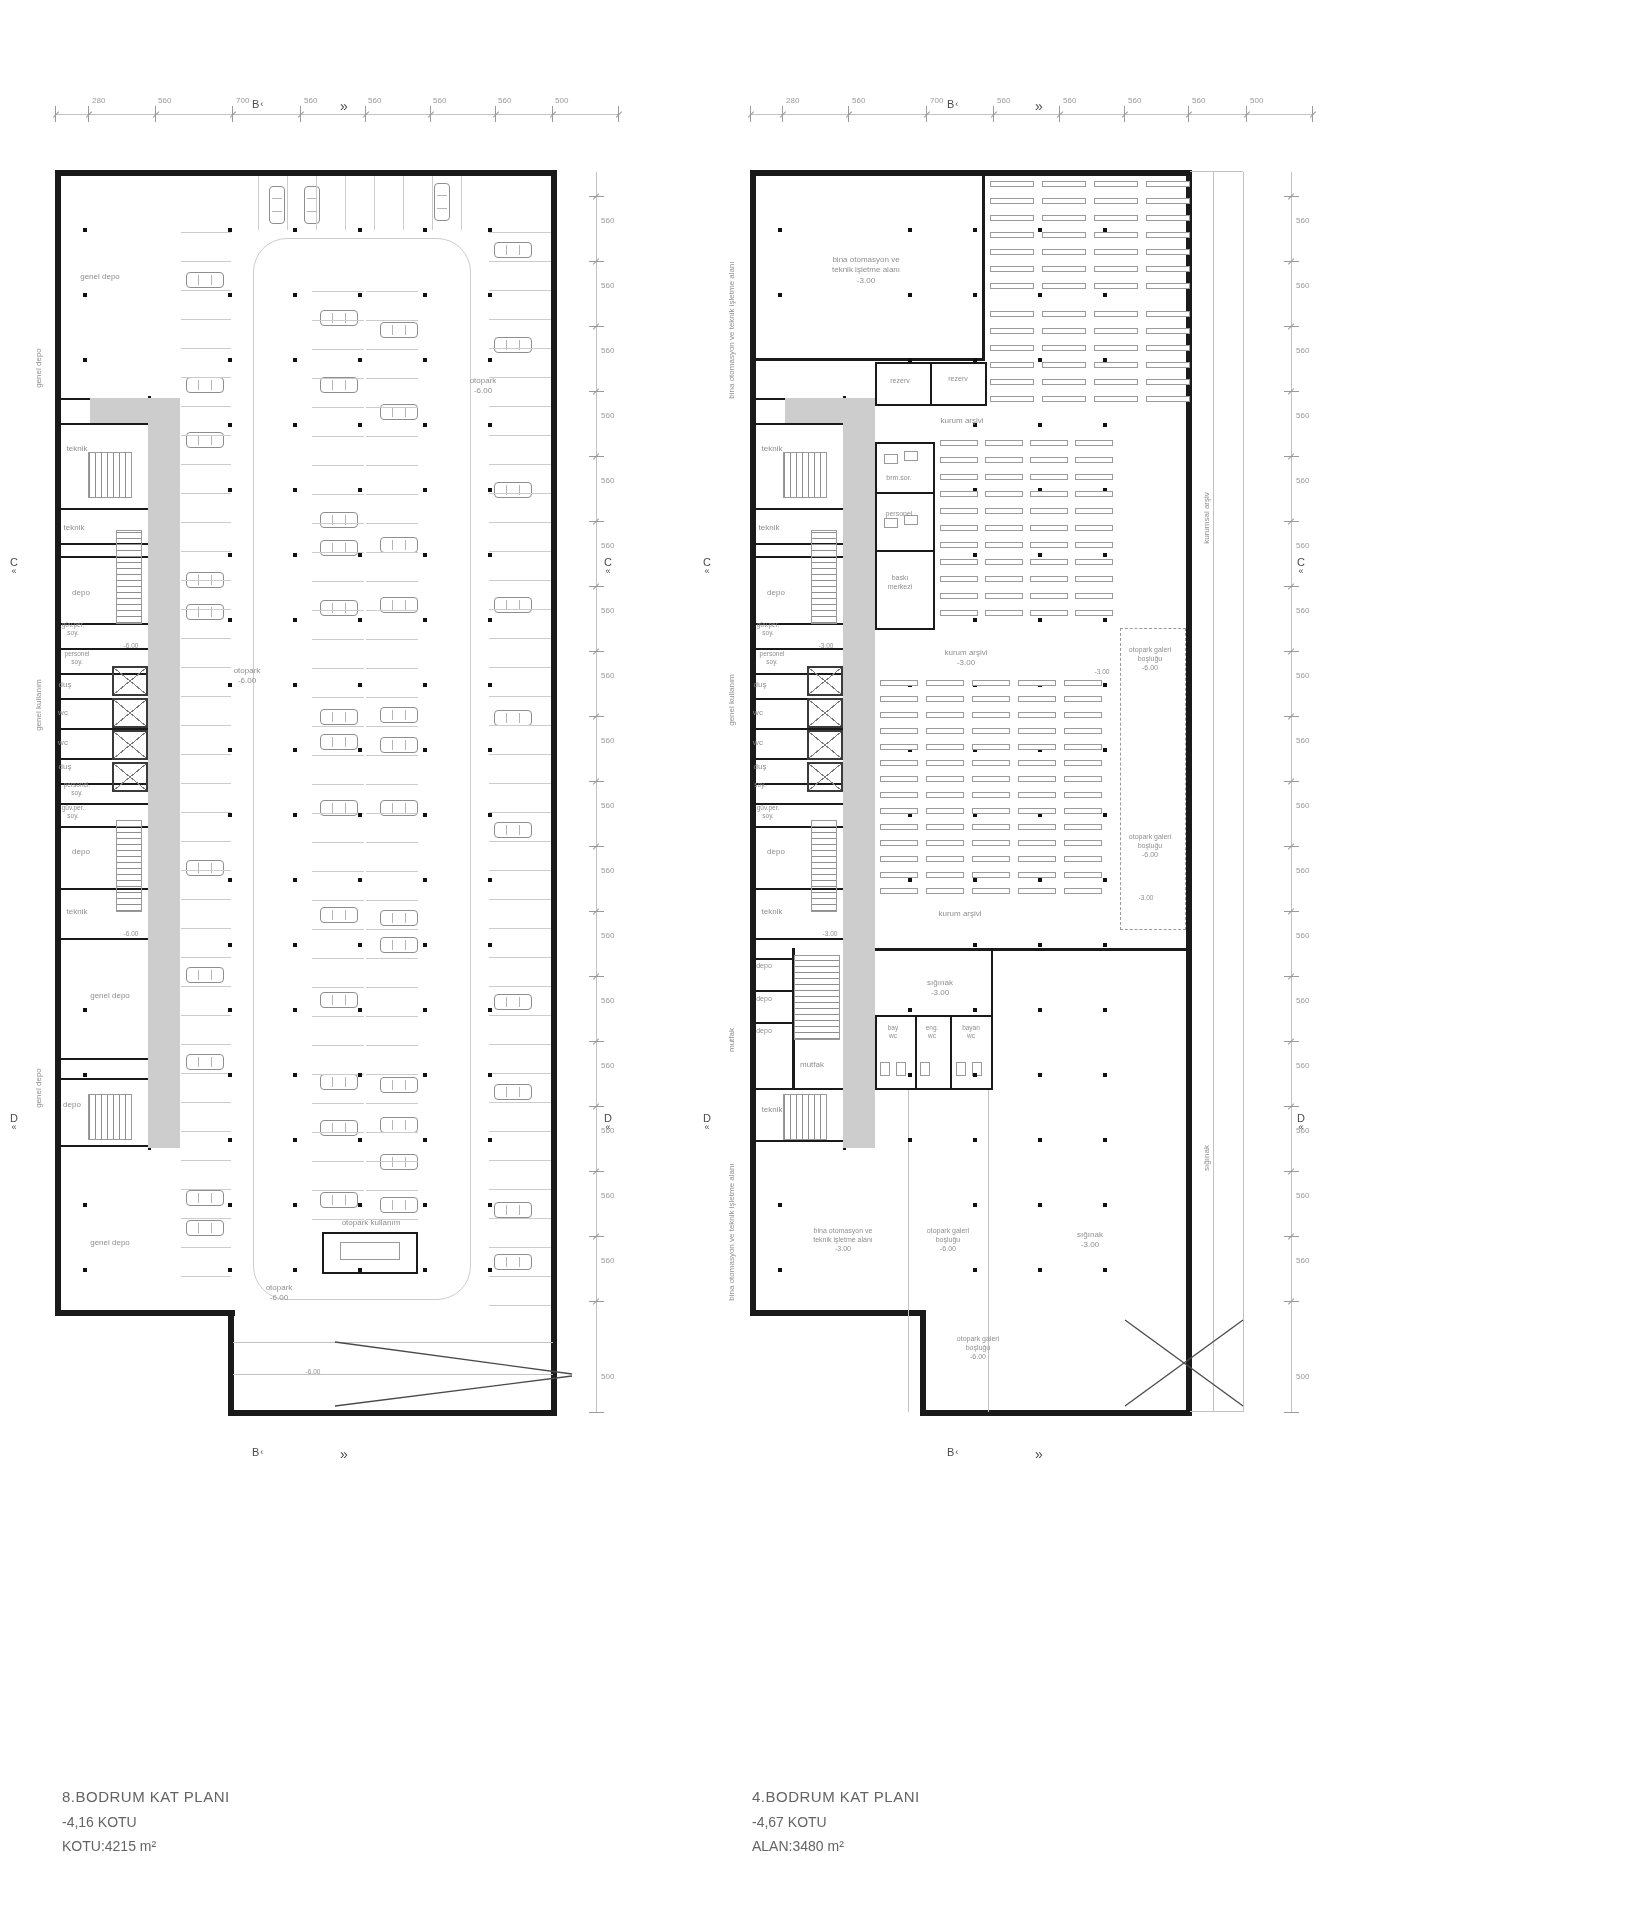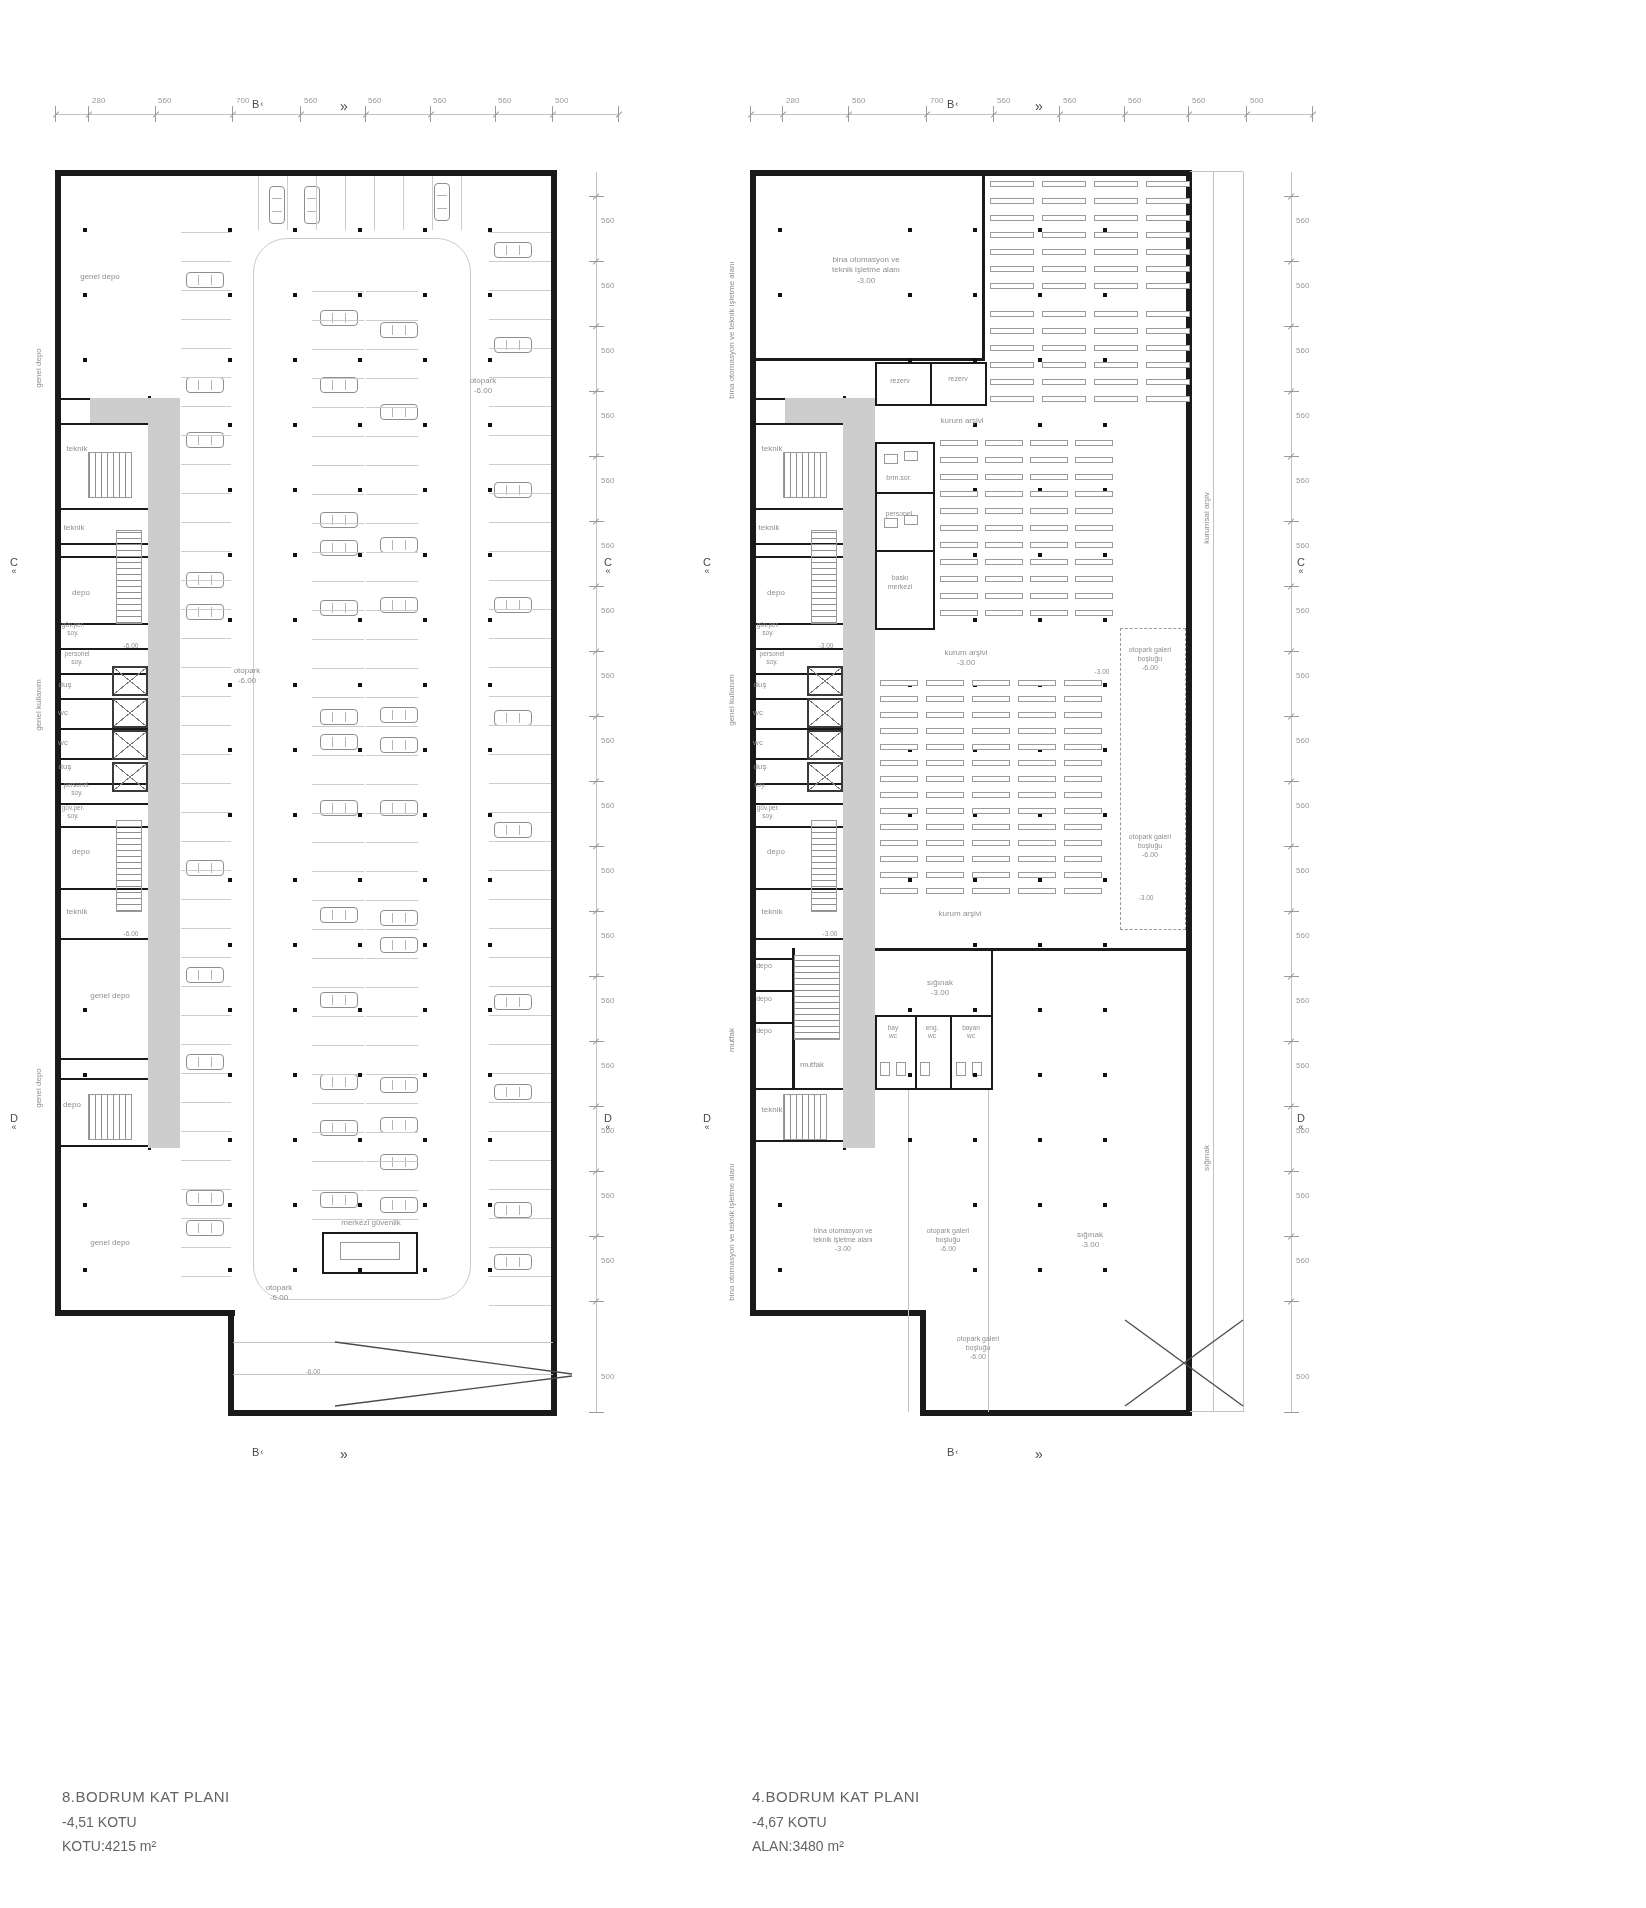--- a/index.html
+++ b/index.html
@@ -38,21 +38,21 @@
   .titleblock{position:absolute;color:#646464;}
   .titleblock .t1{font-size:15px;letter-spacing:.5px;margin-bottom:9px;}
   .titleblock .t2{font-size:14px;margin-bottom:8px;}
 </style>
 </head>
 <body>
 
 <div id="stage">
   <div class="titleblock" style="left:62px;top:1788px">
     <div class="t1">8.BODRUM KAT PLANI</div>
-    <div class="t2">-4,51 KOTU</div>
+    <div class="t2">-4,16 KOTU</div>
     <div class="t2">KOTU:4215 m²</div>
   </div>
   <div class="titleblock" style="left:752px;top:1788px">
     <div class="t1">4.BODRUM KAT PLANI</div>
     <div class="t2">-4,67 KOTU</div>
     <div class="t2">ALAN:3480 m²</div>
   </div>
 <div class="abs wall" style="left: 55px; top: 170px; width: 502px; height: 6px;"></div>
     <div class="abs wall" style="left: 55px; top: 170px; width: 6px; height: 1146px;"></div>
     <div class="abs wall" style="left: 551px; top: 170px; width: 6px; height: 1246px;"></div>
@@ -747,21 +747,21 @@
       <div>otopark</div>
       <div>-6.00</div>
     </div>
     <div class="abs label" style="left: 131px; top: 642px; font-size: 6.5px;">
       <div>-6.00</div>
     </div>
     <div class="abs label" style="left: 131px; top: 930px; font-size: 6.5px;">
       <div>-6.00</div>
     </div>
     <div class="abs label" style="left: 371px; top: 1218px; font-size: 8px;">
-      <div>merkezi güvenlik</div>
+      <div>otopark kullanım</div>
     </div>
     <div class="abs label" style="left: 279px; top: 1283px; font-size: 8px;">
       <div>otopark</div>
       <div>-6.00</div>
     </div>
     <div class="abs label" style="left: 313px; top: 1368px; font-size: 6.5px;">
       <div>-6.00</div>
     </div>
     <div class="abs label" style="left: 866px; top: 255px; font-size: 8px;">
       <div>bina otomasyon ve</div>

